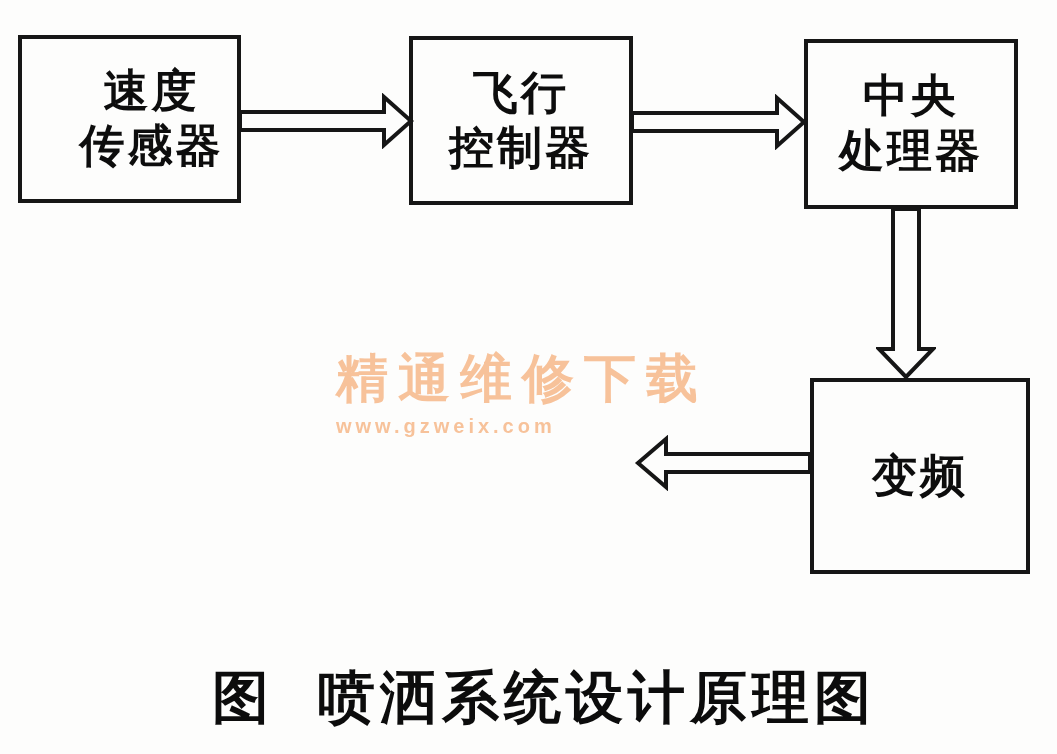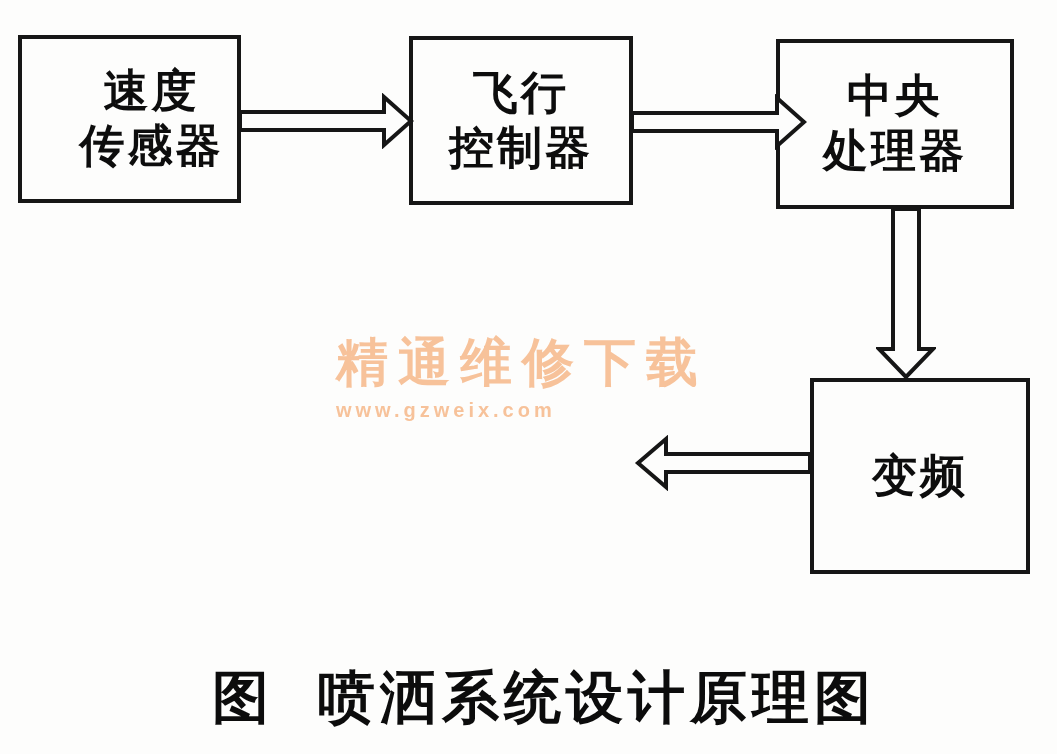--- a/index.html
+++ b/index.html
@@ -9,21 +9,21 @@
     width: 1057px; height: 754px;
     position: relative; overflow: hidden;
   }
   .page {
     position: absolute; left: 0; top: 0;
     width: 1057px; height: 754px;
     background: #fdfdfc;
   }
   
   .watermark {
-    position: absolute; left: 336px; top: 336px; z-index: 1;
+    position: absolute; left: 336px; top: 352px; z-index: 1;
     text-align: left; white-space: nowrap;
     user-select: none;
   }
   .watermark .wm-cn {
     font-size: 52px; font-weight: bold; letter-spacing: 10px;
     line-height: 1.0;
   }
   .watermark .wm-url {
     font-size: 20px; font-weight: bold; letter-spacing: 4px;
     line-height: 1.0; margin-top: 12px;
@@ -37,21 +37,21 @@
     align-items: center; justify-content: center;
     text-align: center;
     color: #0d0d0d;
     font-weight: bold;
     font-size: 45px;
     letter-spacing: 3px;
     line-height: 1.22;
   }
   .box-speed    { left: 18px;  top: 35px;  width: 223px; height: 168px; padding-left: 44px; }
   .box-flight   { left: 409px; top: 36px;  width: 224px; height: 169px; }
-  .box-cpu      { left: 776px; top: 39px;  width: 238px; height: 170px; }
+  .box-cpu      { left: 804px; top: 39px;  width: 214px; height: 170px; }
   .box-inverter { left: 810px; top: 378px; width: 220px; height: 196px; }
   .box-pump     { left: 411px; top: 371px; width: 224px; height: 166px; }
   
   .arrow { position: absolute; z-index: 2; }
   .arrow svg { display: block; }
   .arrow-1 { left: 240px; top: 93px;  width: 174px; height: 56px; }
   .arrow-2 { left: 632px; top: 94px;  width: 175px; height: 56px; }
   .arrow-3 { left: 876px; top: 209px; width: 60px;  height: 170px; }
   .arrow-4 { left: 634px; top: 435px; width: 176px; height: 56px; }
   

